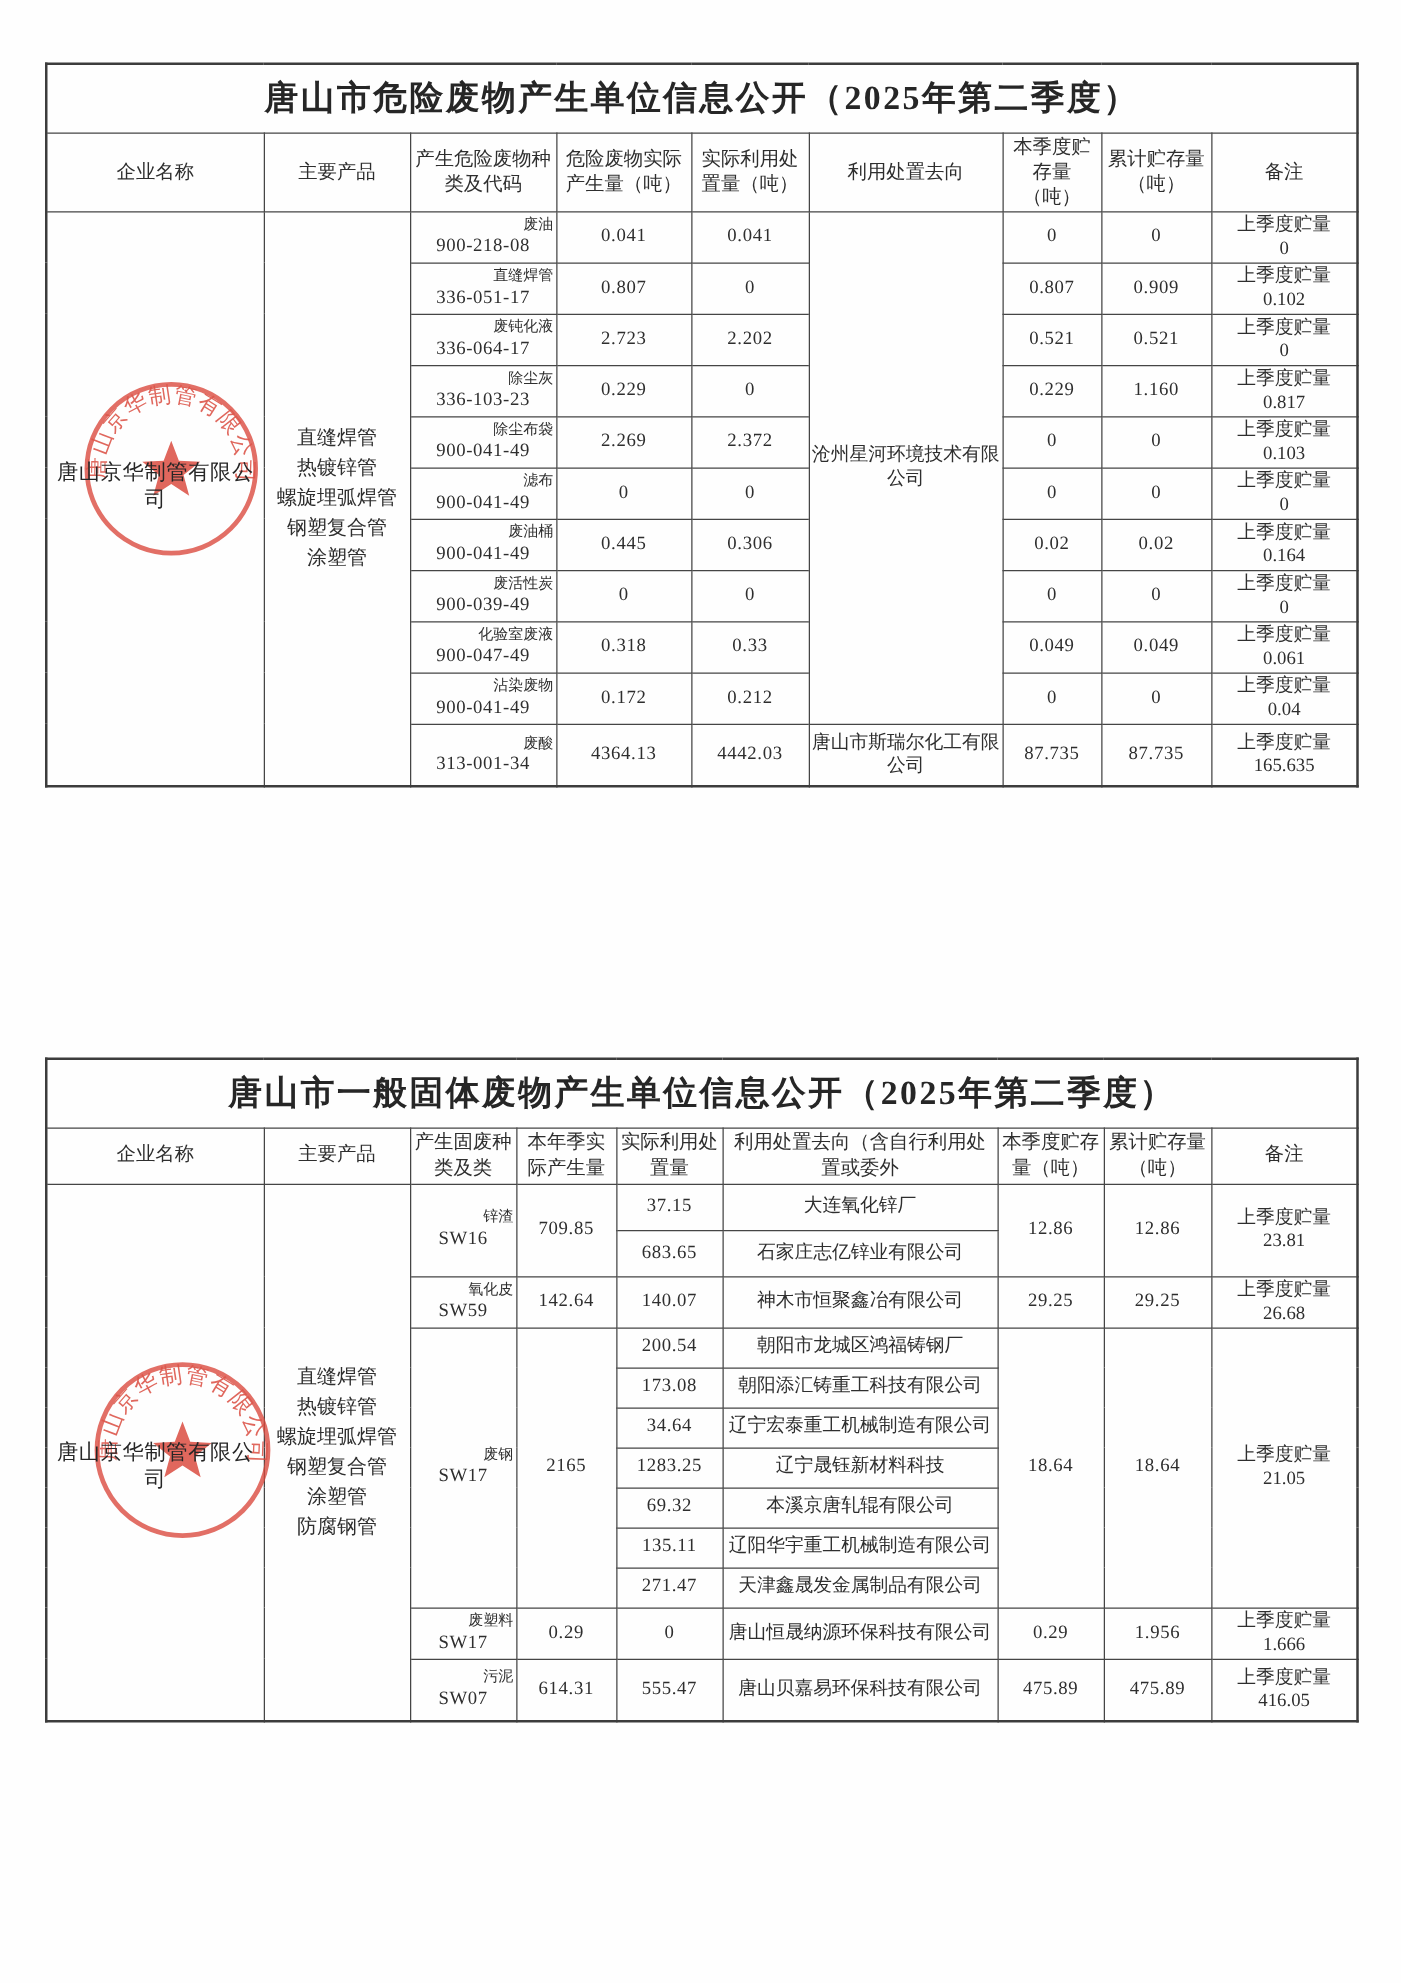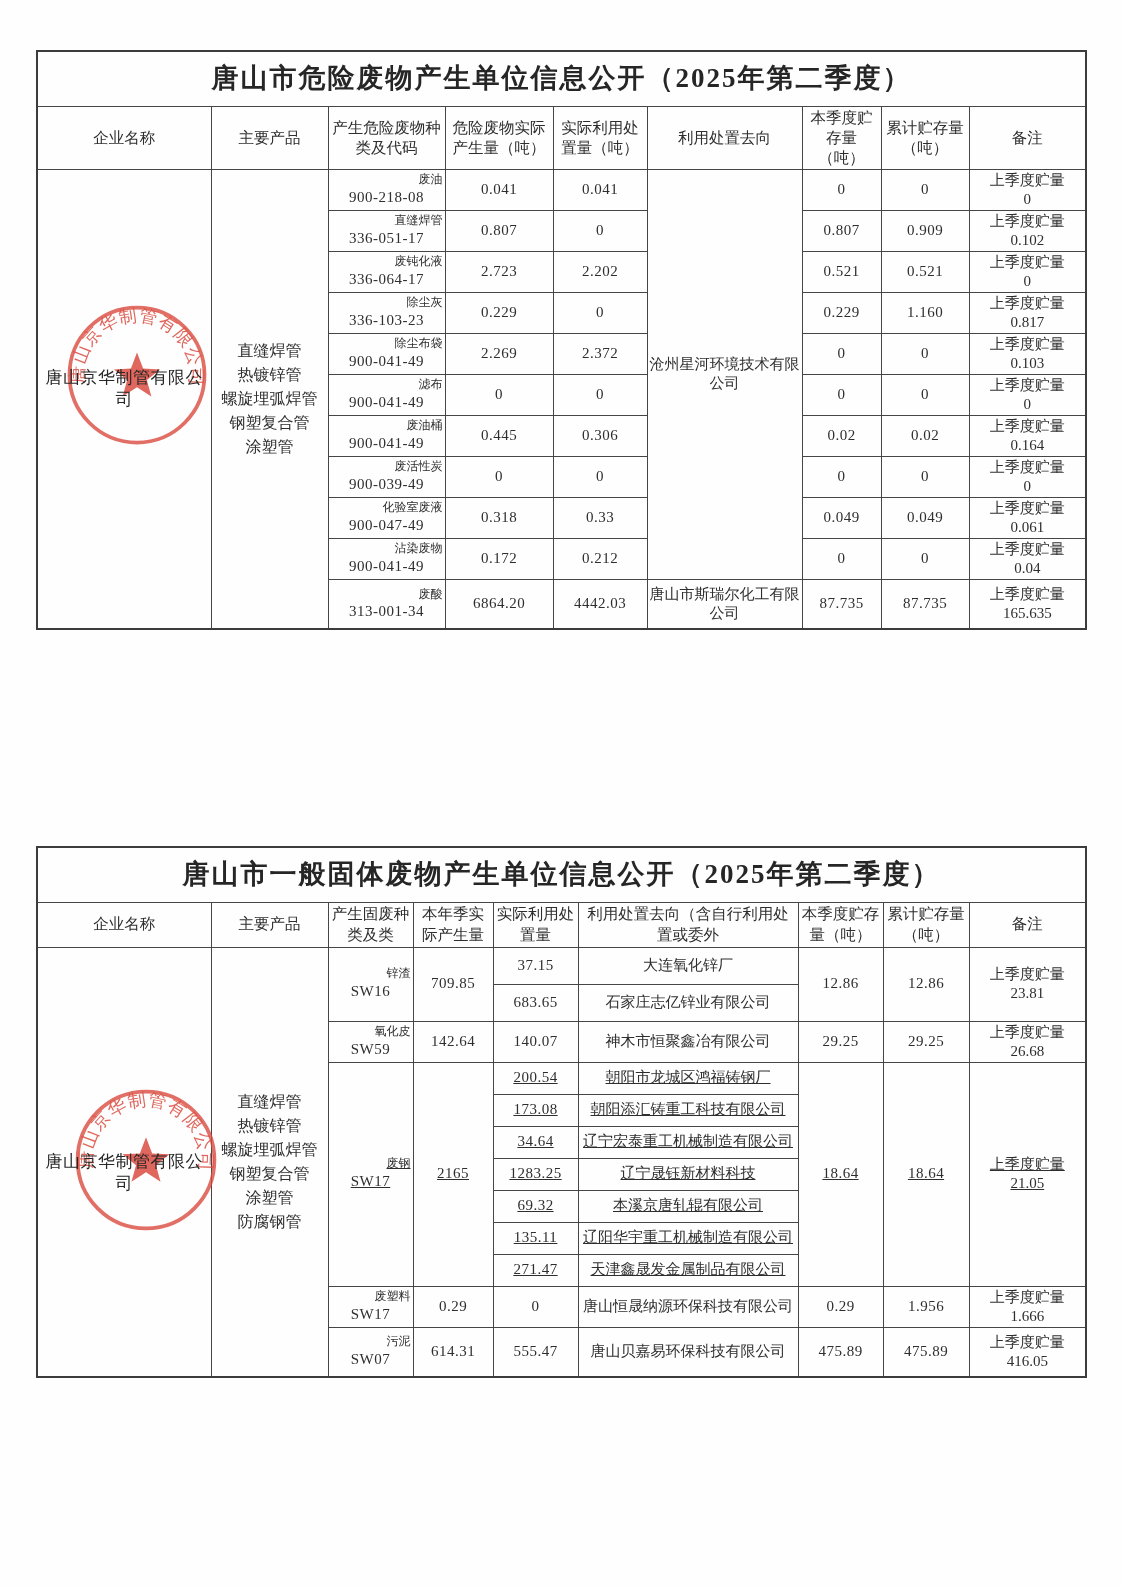--- a/index.html
+++ b/index.html
@@ -23,21 +23,21 @@
     text-align:center; vertical-align:middle;
     font-size:15px; line-height:1.3; padding:1px 2px;
     word-break:break-all;
   }
   td.title-cell { font-size:27px; font-weight:bold; letter-spacing:2px; height:55px; color:#262626; }
   tr.head td { height:42px; font-size:15.5px; }
   .tbl2 tr.head td { height:45px; }
   tr.r td { height:37px; }
   tr.rl td { height:50px; }
   tr.r2a td { height:37px; }
-  tr.r2b td { height:32px;text-decoration:underline; }
+  tr.r2b td { height:32px; }
   tr.r2c td { height:38px; }
   tr.r2d td { height:50px; }
 
   .company-cell { position:relative; overflow:visible; }
   .company-name {
     position:absolute; left:0; width:100%; text-align:center;
     font-size:17px; letter-spacing:0.5px; color:#262626; z-index:3;
   }
   .tbl1 .company-name { top:197px; }
   .tbl2 .company-name { top:203px; }
@@ -241,21 +241,21 @@
       <td class="note-cell">
         <div>上季度贮量</div>
         <div>0.04</div>
       </td>
     </tr>
     <tr class="rl">
       <td class="waste-cell">
         <div class="wname">废酸</div>
         <div class="wcode">313-001-34</div>
       </td>
-      <td class="num">6864.20</td>
+      <td class="num">4364.13</td>
       <td class="num">4442.03</td>
       <td class="dest-cell">唐山市斯瑞尔化工有限公司</td>
       <td class="num">87.735</td>
       <td class="num">87.735</td>
       <td class="note-cell">
         <div>上季度贮量</div>
         <div>165.635</div>
       </td>
     </tr>
   </tbody>

